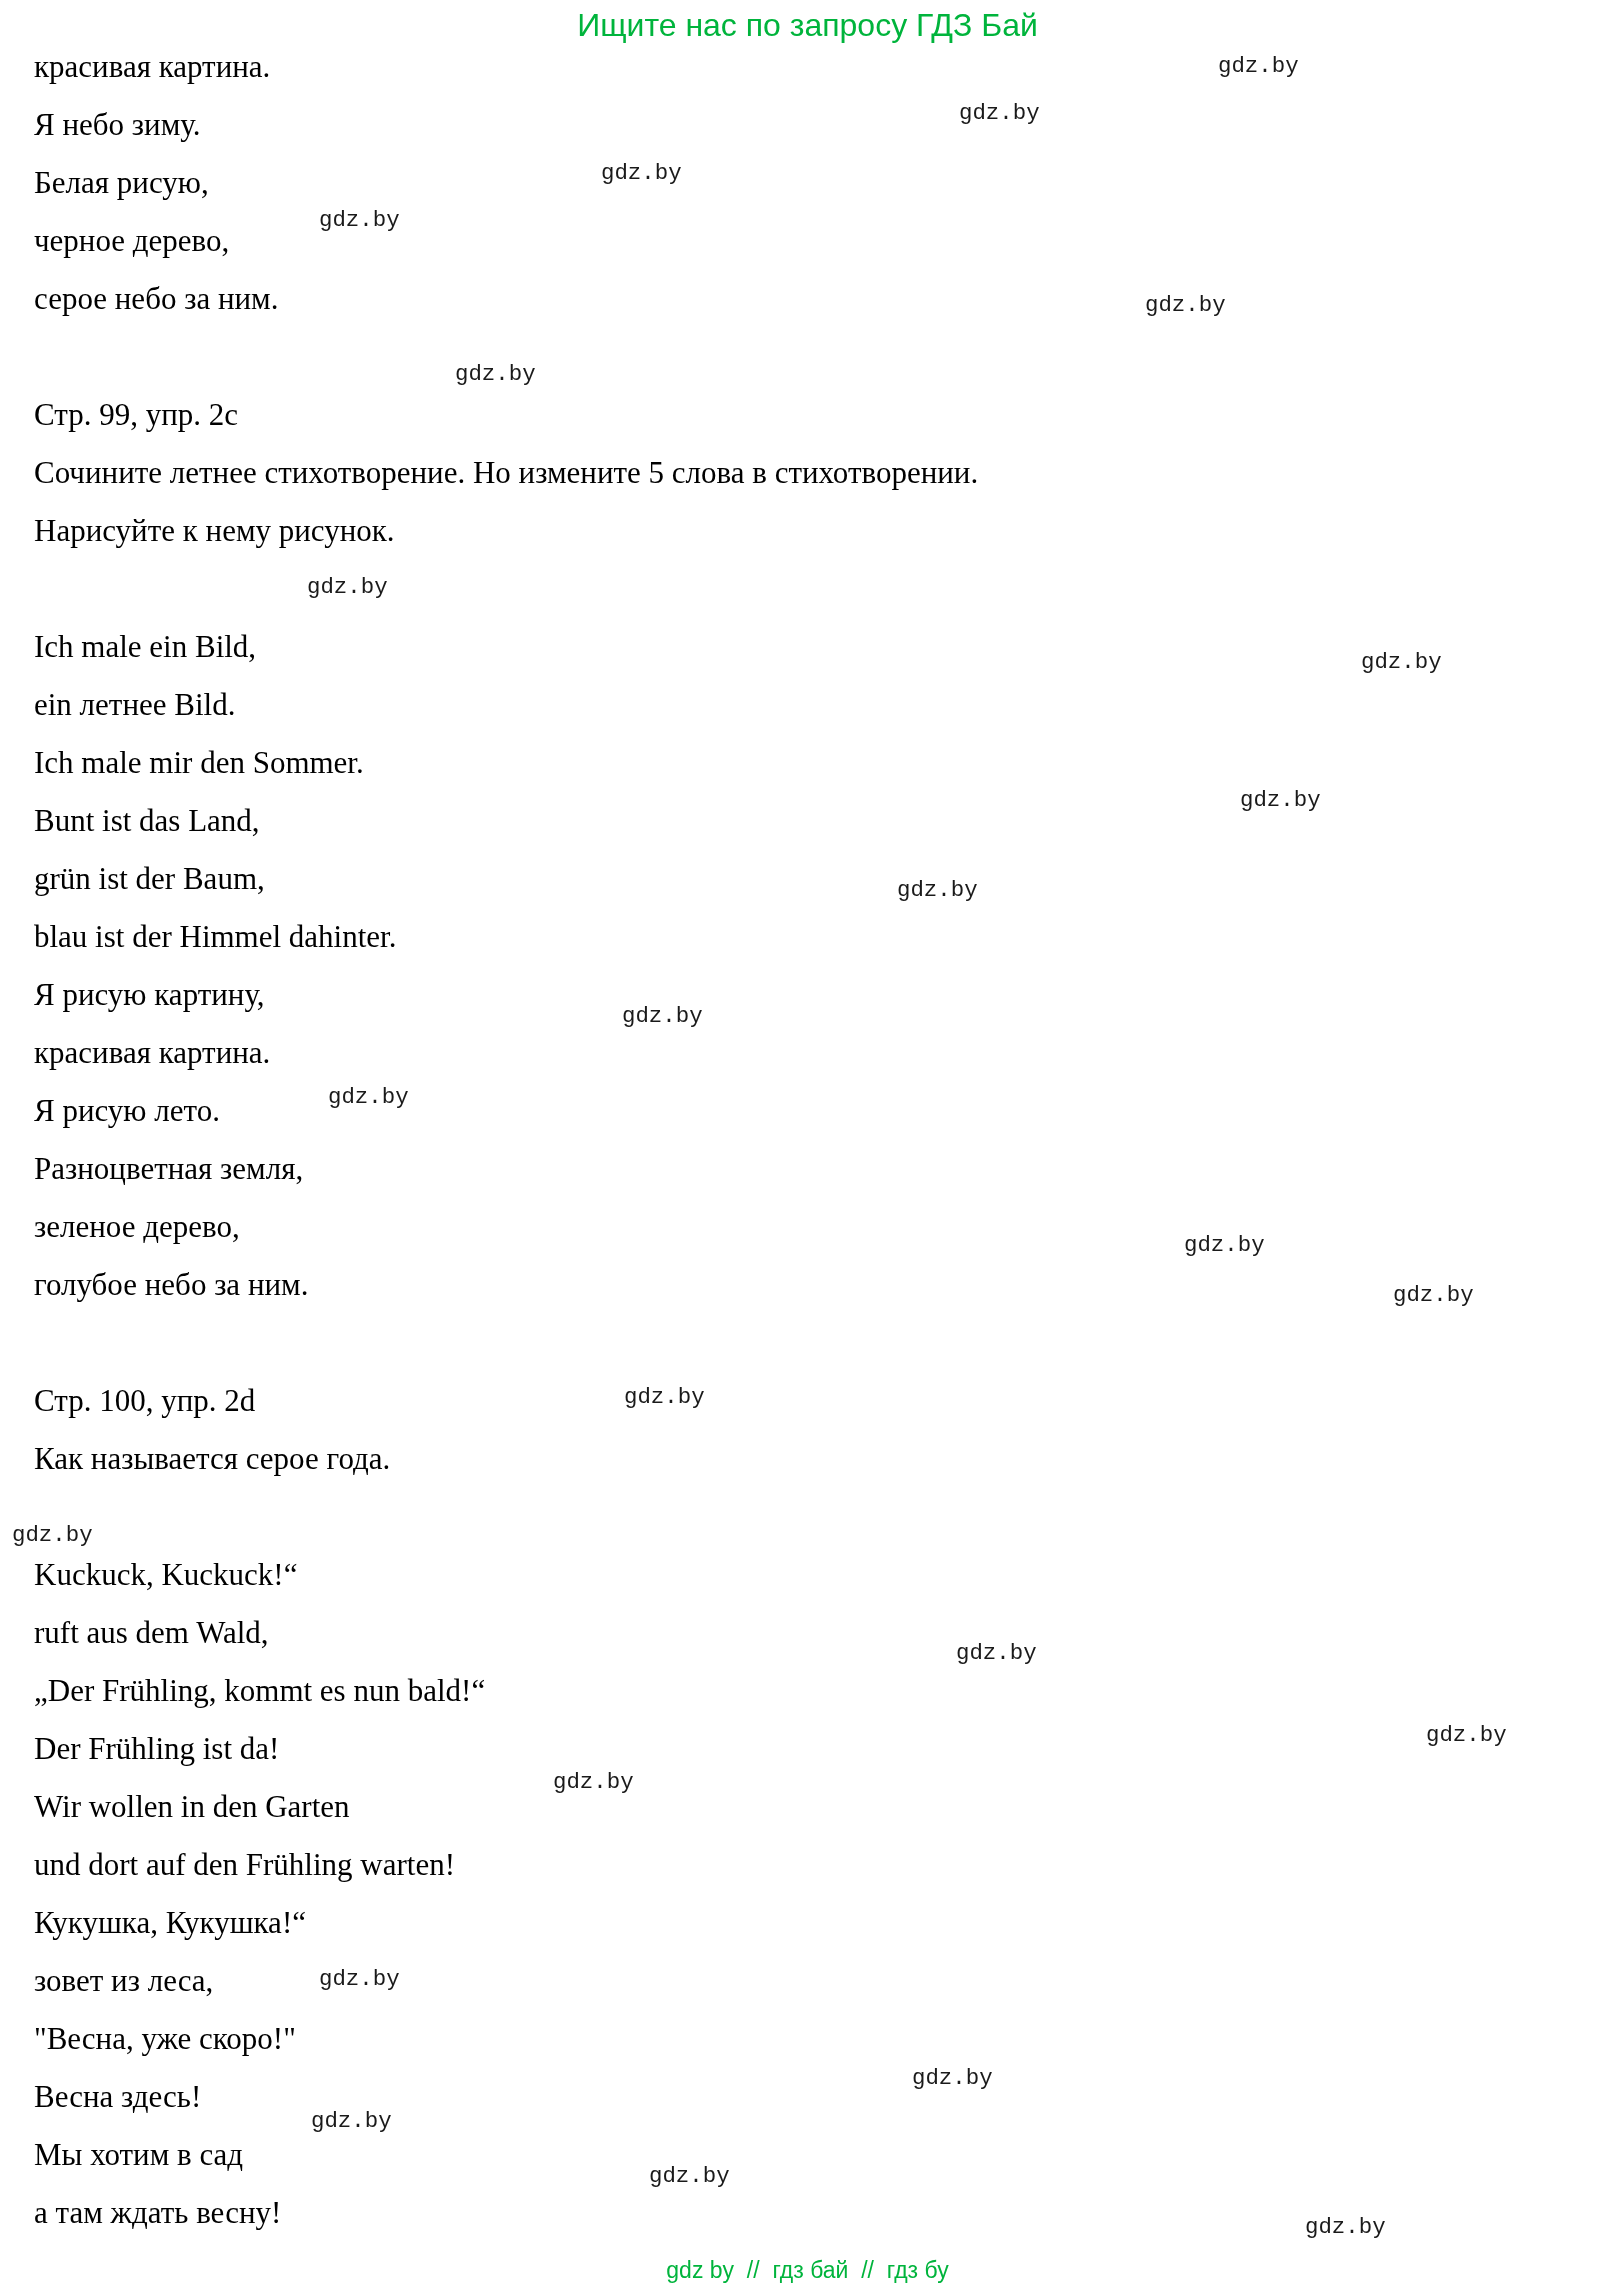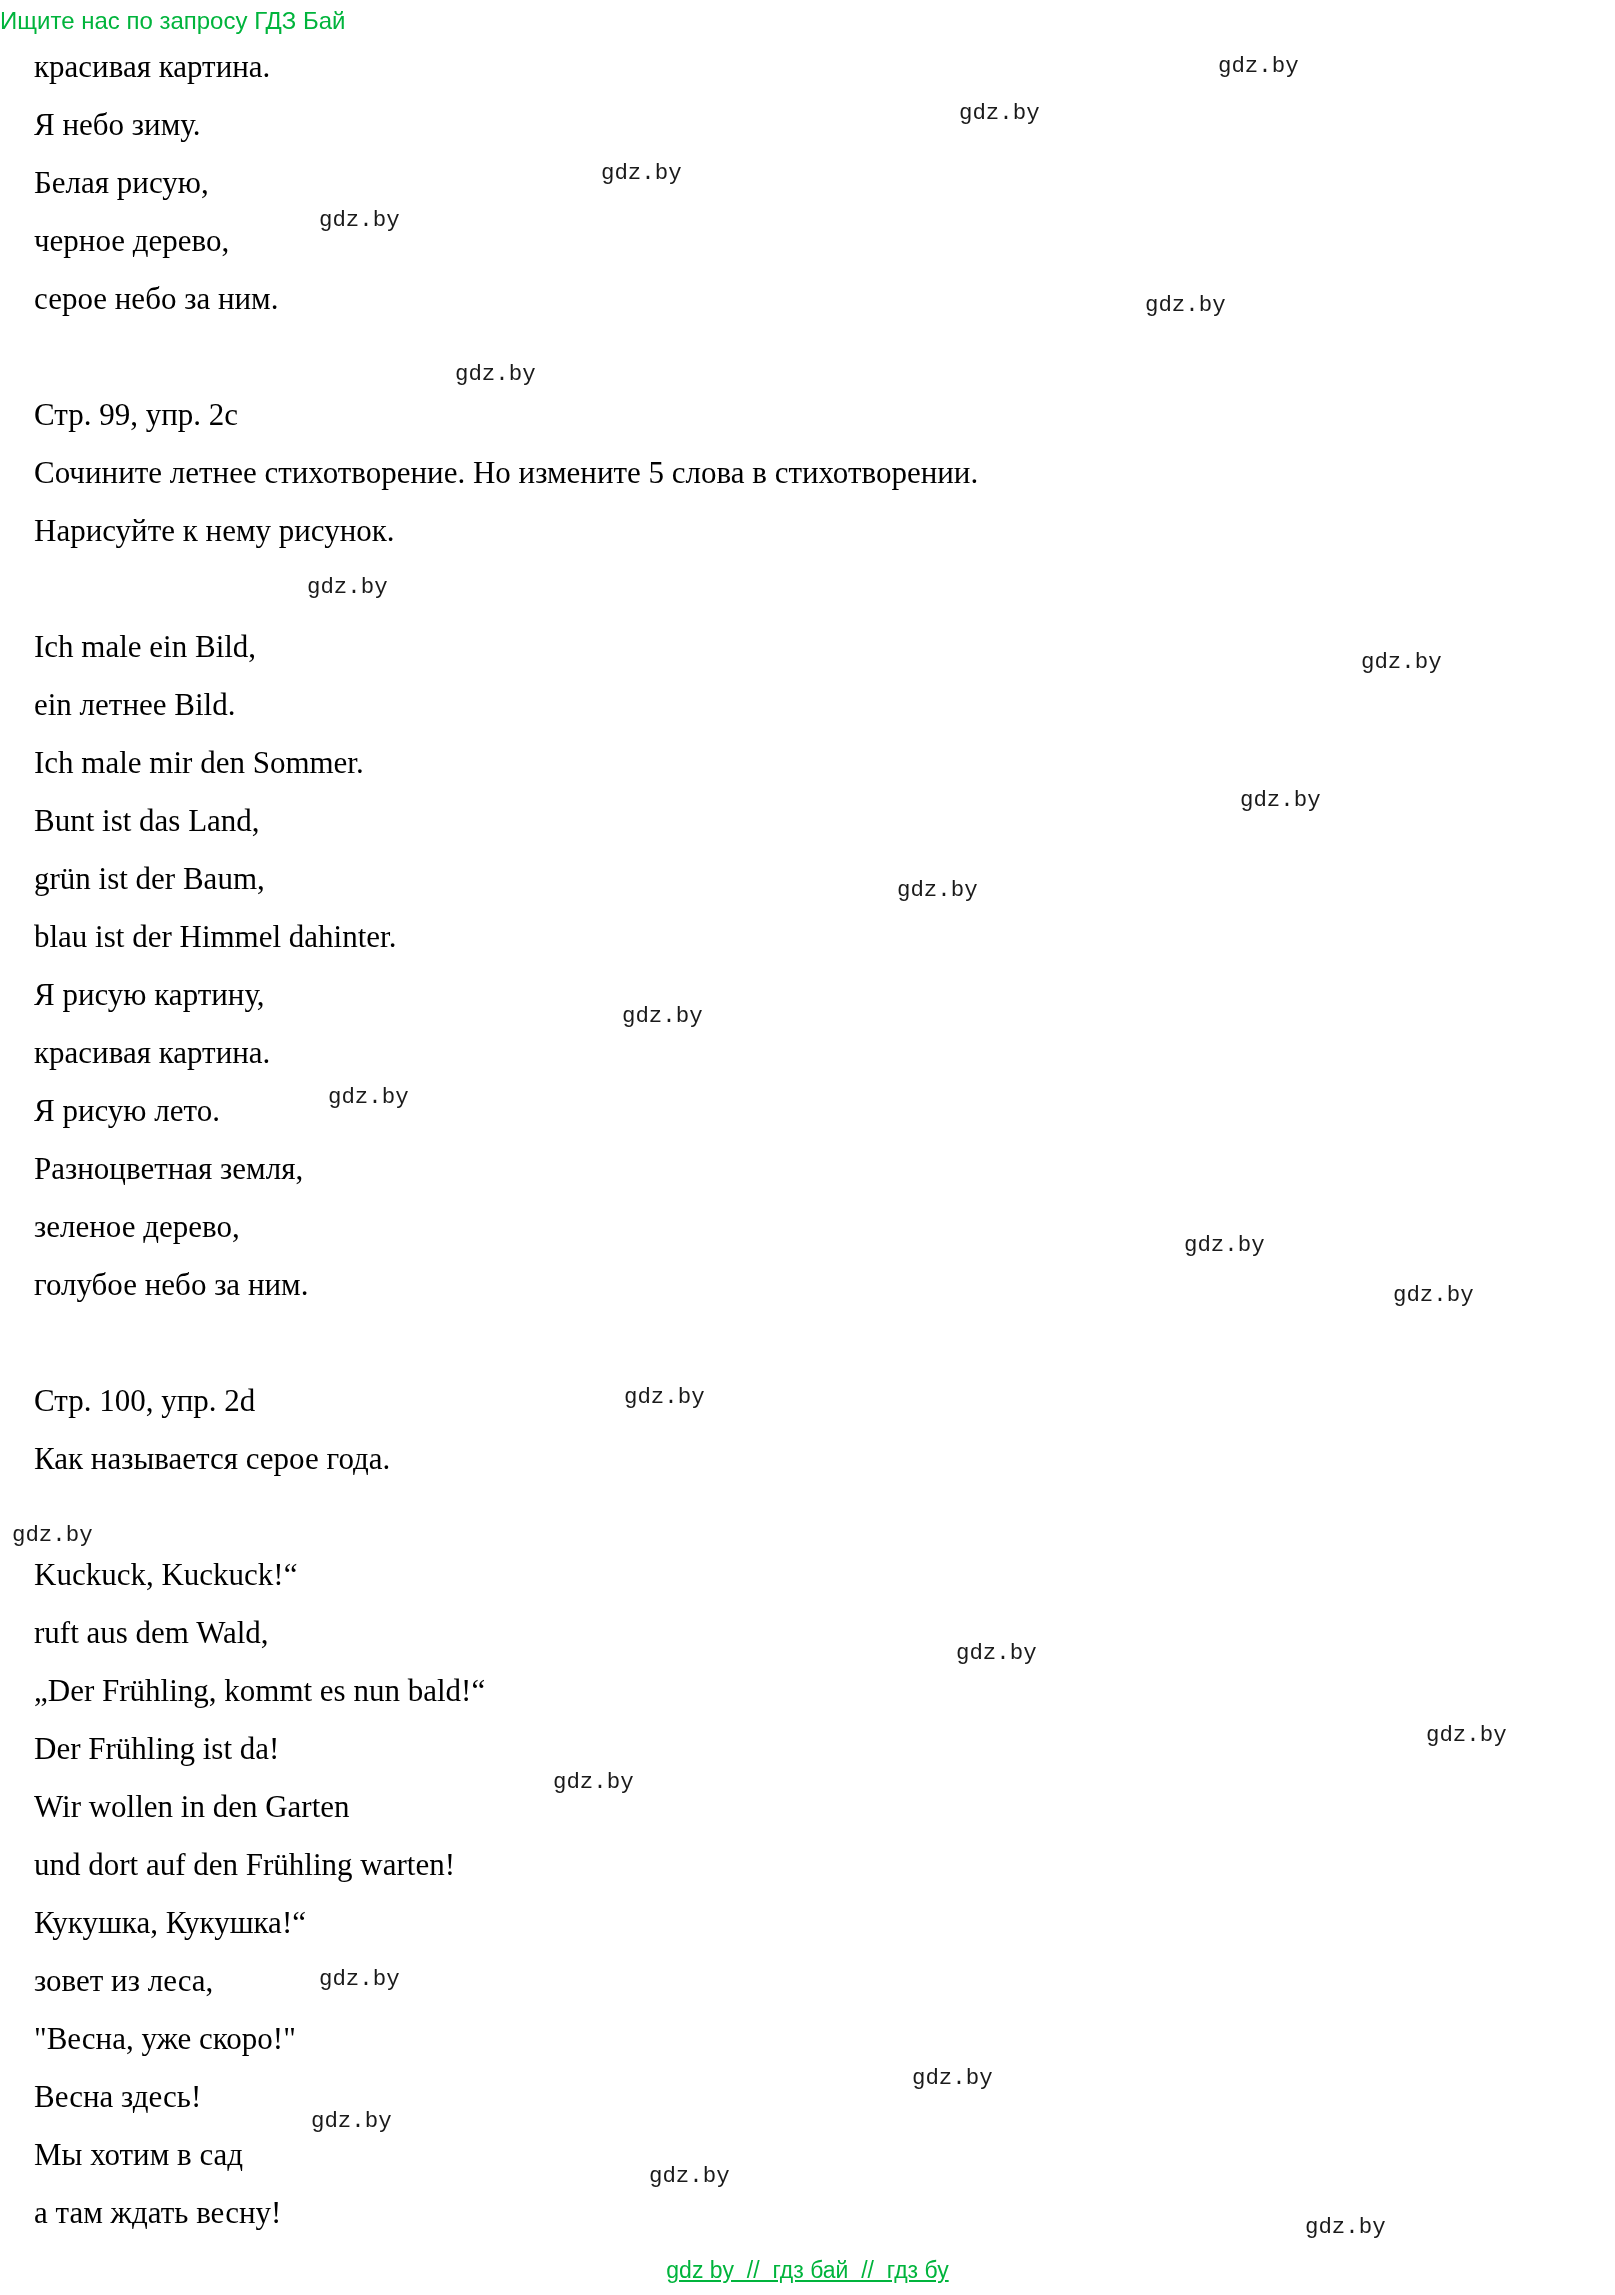--- a/index.html
+++ b/index.html
@@ -13,37 +13,36 @@
     height: 2295px;
     background: #ffffff;
     overflow: hidden;
     font-family: "Liberation Serif", serif;
   }
   .banner-top {
     position: absolute;
     top: 6.9px;
     left: 0;
     width: 100%;
-    text-align: left;
+    text-align: center;
     font-family: "Liberation Sans", sans-serif;
-    font-size: 24px;
+    font-size: 32px;
     color: var(--banner-green, #00b43c);
     white-space: pre;
   }
   .banner-bottom {
     position: absolute;
     top: 2257px;
     left: 0;
     width: 100%;
     text-align: center;
     font-family: "Liberation Sans", sans-serif;
     font-size: 23px;
     color: var(--banner-green, #00b43c);
     white-space: pre;
-    text-decoration: underline;
   }
   .content {
     position: absolute;
     left: 34px;
     top: 38px;
     width: 1569px;
   }
   .line {
     font-size: 31px;
     line-height: 58px;

